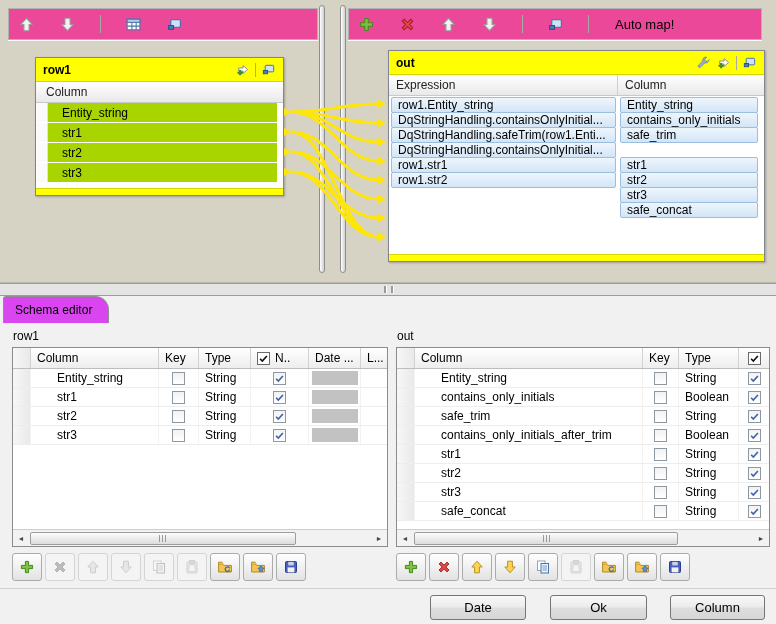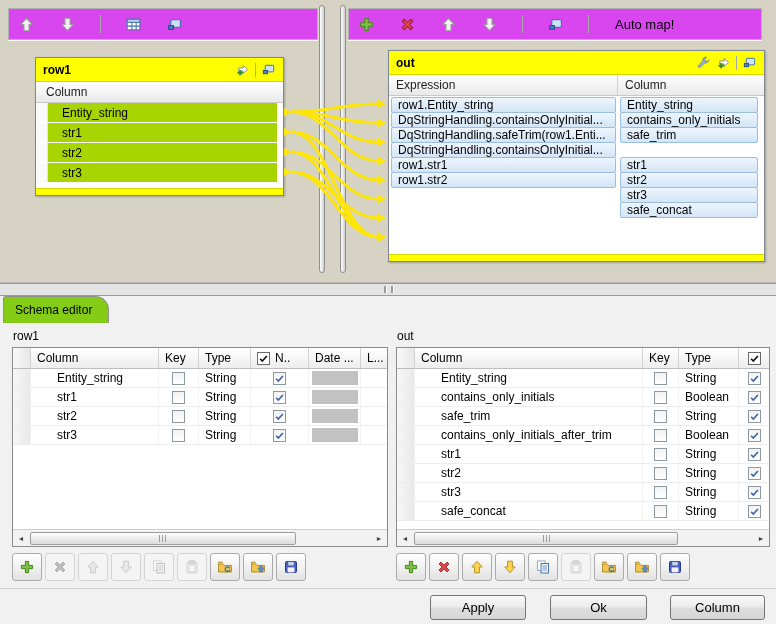--- a/index.html
+++ b/index.html
@@ -1,20 +1,20 @@
 <!DOCTYPE html>
 <html><head>
 <meta charset="utf-8">
 <style>
   *{box-sizing:border-box;margin:0;padding:0}
   html,body{width:776px;height:624px}
   body{position:relative;font-family:"Liberation Sans",sans-serif;font-size:12px;background:#f1f1f1;overflow:hidden;color:#000}
   
   #mapper{position:absolute;left:0;top:0;width:776px;height:283px;background:#d6d3c5;border-bottom:1px solid #b8b5a8}
-  .tb{position:absolute;top:8px;height:31px;background:#d946ef;border:1px solid #b1b1b1;box-shadow:0 1px 0 #fff;display:flex;align-items:center;padding:15px 9px;gap:24px}
+  .tb{position:absolute;top:8px;height:31px;background:#ec4899;border:1px solid #b1b1b1;box-shadow:0 1px 0 #fff;display:flex;align-items:center;padding:15px 9px;gap:24px}
   #tb-left{left:8px;width:310px}
   #tb-right{left:348px;width:414px}
   .tsep{width:1px;height:18px;background:#a8a8a8}
   .ic{display:inline-flex}
   .tb .ic svg{width:17px;height:17px;display:block}
   .automap{font-size:13px;padding-left:2px;cursor:default}
   .maptable{position:absolute;background:#fff;border:1px solid #7f8692;box-shadow:1px 1px 2px rgba(0,0,0,.25)}
   #input-table{left:35px;top:57px;width:249px;height:139px}
   #output-table{left:388px;top:50px;width:377px;height:212px}
   .mt-head{height:24px;background:#ffff00;display:flex;align-items:center;padding:0 7px;font-weight:bold;border-bottom:1px solid #d6d600}
@@ -34,21 +34,21 @@
   .opill.col{left:231px;width:138px}
   .sash{position:absolute;top:5px;height:268px;width:6px;background:linear-gradient(90deg,#ffffff,#cfcfcf);border:1px solid #8f8f8f;border-radius:3px}
   #links{position:absolute;left:0;top:0;width:776px;height:283px;pointer-events:none}
   
   #hsplit{position:absolute;left:0;top:283px;width:776px;height:13px;background:#e4e4e4;border-top:1px solid #9c9c9c;border-bottom:1px solid #9c9c9c;display:flex;align-items:center;justify-content:center;gap:5px}
   #hsplit .grip{width:2px;height:7px;background:#9a9a9a;box-shadow:1px 0 0 #fff}
   
   #bottom-bg{position:absolute;left:0;top:296px;width:776px;height:328px;background:#f1f1f1}
   #tabs{position:absolute;left:3px;top:296px;display:flex;align-items:flex-end;height:27px}
   .tab{height:24px;padding:0 16px 0 11px;display:flex;align-items:center;border:1px solid #8e8e8e;border-bottom:none;border-radius:3px 14px 0 0;background:linear-gradient(#fdfdfd,#e7e7e7);margin-right:3px}
-  .tab.active{height:27px;background:#84cc16;position:relative;z-index:2}
+  .tab.active{height:27px;background:#d946ef;position:relative;z-index:2}
   .sect-label{position:absolute;top:329px}
   
   .grid{position:absolute;top:347px;height:200px;background:#fff;border:1px solid #8b8b8b;display:flex;flex-direction:column}
   #grid-left{left:12px;width:376px}
   #grid-right{left:396px;width:374px}
   .grid-head{display:flex;height:21px;border-bottom:1px solid #bdbdbd;background:linear-gradient(#ffffff,#ededed);flex:none}
   .gh{display:flex;align-items:center;padding-left:6px;border-right:1px solid #d2d2d2;white-space:nowrap;overflow:hidden}
   .grow{display:flex;height:19px;border-bottom:1px solid #ededed;flex:none}
   .gc{display:flex;align-items:center;padding-left:6px;border-right:1px solid #f2f2f2;white-space:nowrap;overflow:hidden}
   .gc.name{padding-left:26px}
@@ -664,15 +664,15 @@
     <button class="tbtn">
       <svg viewBox="0 0 16 16" xmlns="http://www.w3.org/2000/svg" stroke-width="1">
         <rect x="2.5" y="2.5" width="11" height="11" rx="1" fill="#4a5fc0" stroke="#2c3c8c"></rect>
         <rect x="5.2" y="2.8" width="5.6" height="3.6" fill="#c8d2ea"></rect>
         <rect x="4.6" y="8.4" width="6.8" height="5" fill="#f2f2f2"></rect>
       </svg>
     </button>
   </div>
 
 <div id="footline"></div>
-<button class="dlg" id="btn-apply">Apply</button>
+<button class="dlg" id="btn-apply">Date</button>
 <button class="dlg" id="btn-ok">Ok</button>
 <button class="dlg" id="btn-cancel">Column</button>
 
 </body></html>

